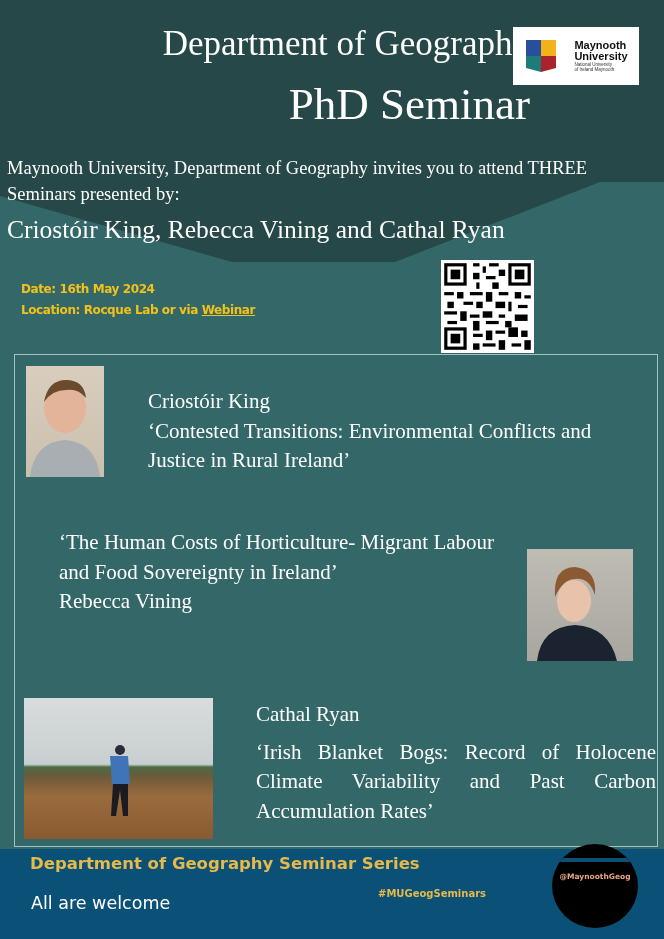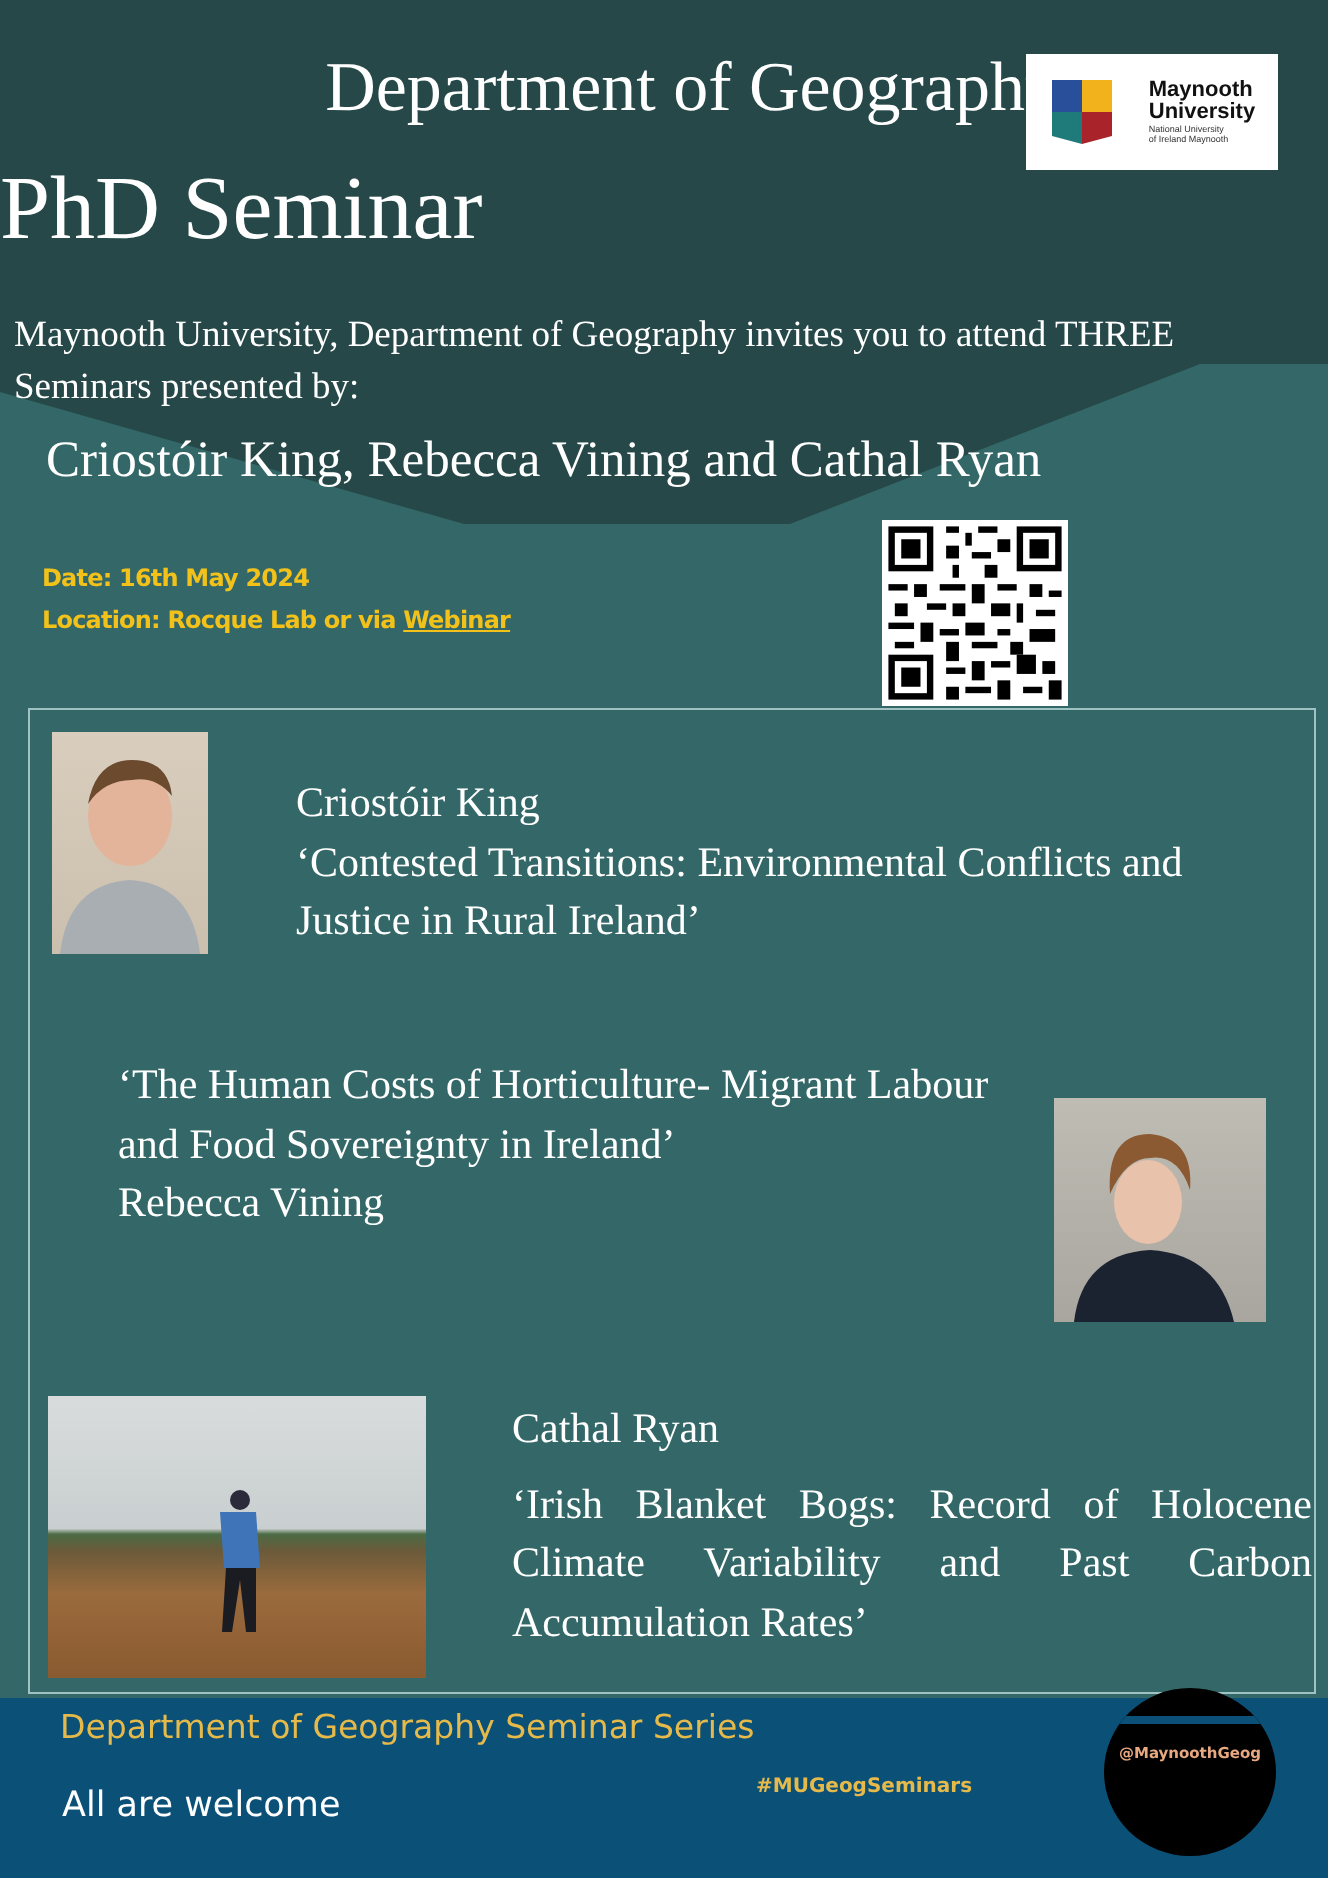--- a/index.html
+++ b/index.html
@@ -1,35 +1,35 @@
 <!DOCTYPE html>
 <html><head>
 <meta charset="utf-8">
 <style>
   html,body{margin:0;padding:0;}
   body{width:664px;height:939px;position:relative;overflow:hidden;background:#346868;font-family:"DejaVu Serif","Liberation Serif",serif;}
   .top-shape{position:absolute;left:0;top:0;width:664px;height:262px;}
   .title1{position:absolute;left:0;width:530px;top:22px;text-align:right;color:#fff;font-family:"Liberation Serif",serif;font-size:35px;line-height:44px;}
-  .title2{position:absolute;left:0;width:530px;top:76px;text-align:left;color:#fff;font-family:"Liberation Serif",serif;font-size:45px;line-height:56px;}
+  .title2{position:absolute;left:0;width:530px;top:76px;text-align:right;color:#fff;font-family:"Liberation Serif",serif;font-size:45px;line-height:56px;}
   .logo{position:absolute;left:513px;top:27px;width:126px;height:58px;background:#fff;display:flex;align-items:center;justify-content:center;gap:16px;}
   .logo-shield{width:34px;height:36px;position:relative;}
   .logo-text{font-family:"Liberation Sans",sans-serif;line-height:1;}
   .logo-text .l1{font-size:11px;font-weight:bold;color:#111;}
   .logo-text .l2{font-size:4.5px;color:#333;margin-top:1px;}
   .invite{position:absolute;left:7px;top:155px;width:630px;color:#fff;font-family:"Liberation Serif",serif;font-size:18.5px;line-height:26px;}
-  .names{position:absolute;left:7px;top:214px;color:#fff;font-family:"Liberation Serif",serif;font-size:25.5px;line-height:32px;white-space:nowrap;margin-left:16px;}
+  .names{position:absolute;left:7px;top:214px;color:#fff;font-family:"Liberation Serif",serif;font-size:25.5px;line-height:32px;white-space:nowrap;}
   .details{position:absolute;left:21px;top:279px;color:#f3c21a;font-family:"DejaVu Sans",sans-serif;font-weight:bold;font-size:12px;line-height:21px;letter-spacing:-0.4px;}
   .details .link{text-decoration:underline;}
   .qr{position:absolute;left:441px;top:260px;width:93px;height:93px;background:#fff;}
   .panel{position:absolute;left:14px;top:354px;width:644px;height:493px;border:1px solid #9fc3c3;box-sizing:border-box;}
   .photo{position:absolute;overflow:hidden;}
   .speaker-text{position:absolute;color:#fff;font-family:"Liberation Serif",serif;font-size:21px;line-height:29.5px;}
   .justify{text-align:justify;text-align-last:left;}
   .footer{position:absolute;left:0;top:849px;width:664px;height:90px;background:#0b5077;}
-  .footer .series{position:absolute;left:30px;top:3px;color:#e5b94a;font-family:"DejaVu Sans",sans-serif;font-weight:normal;font-size:16.5px;line-height:24px;}
+  .footer .series{position:absolute;left:30px;top:3px;color:#e5b94a;font-family:"DejaVu Sans",sans-serif;font-weight:bold;font-size:16.5px;line-height:24px;}
   .footer .welcome{position:absolute;left:31px;top:42px;color:#ffffff;font-family:"DejaVu Sans",sans-serif;font-weight:normal;font-size:17.5px;line-height:24px;}
   .footer .hashtag{position:absolute;left:378px;top:38px;color:#e5b94a;font-family:"DejaVu Sans",sans-serif;font-weight:bold;font-size:10px;line-height:14px;}
   .badge{position:absolute;left:552px;top:844px;width:86px;height:84px;border-radius:50%;background:#000000;overflow:hidden;}
   .badge .stripe{position:absolute;left:0;top:14px;width:100%;height:4px;background:#0b5077;}
   .badge .handle{position:absolute;left:0;top:28px;width:100%;text-align:center;color:#e8a880;font-family:"DejaVu Sans",sans-serif;font-weight:bold;font-size:7.5px;}
 </style>
 </head>
 <body>
 
 <svg class="top-shape" viewBox="0 0 664 262">

